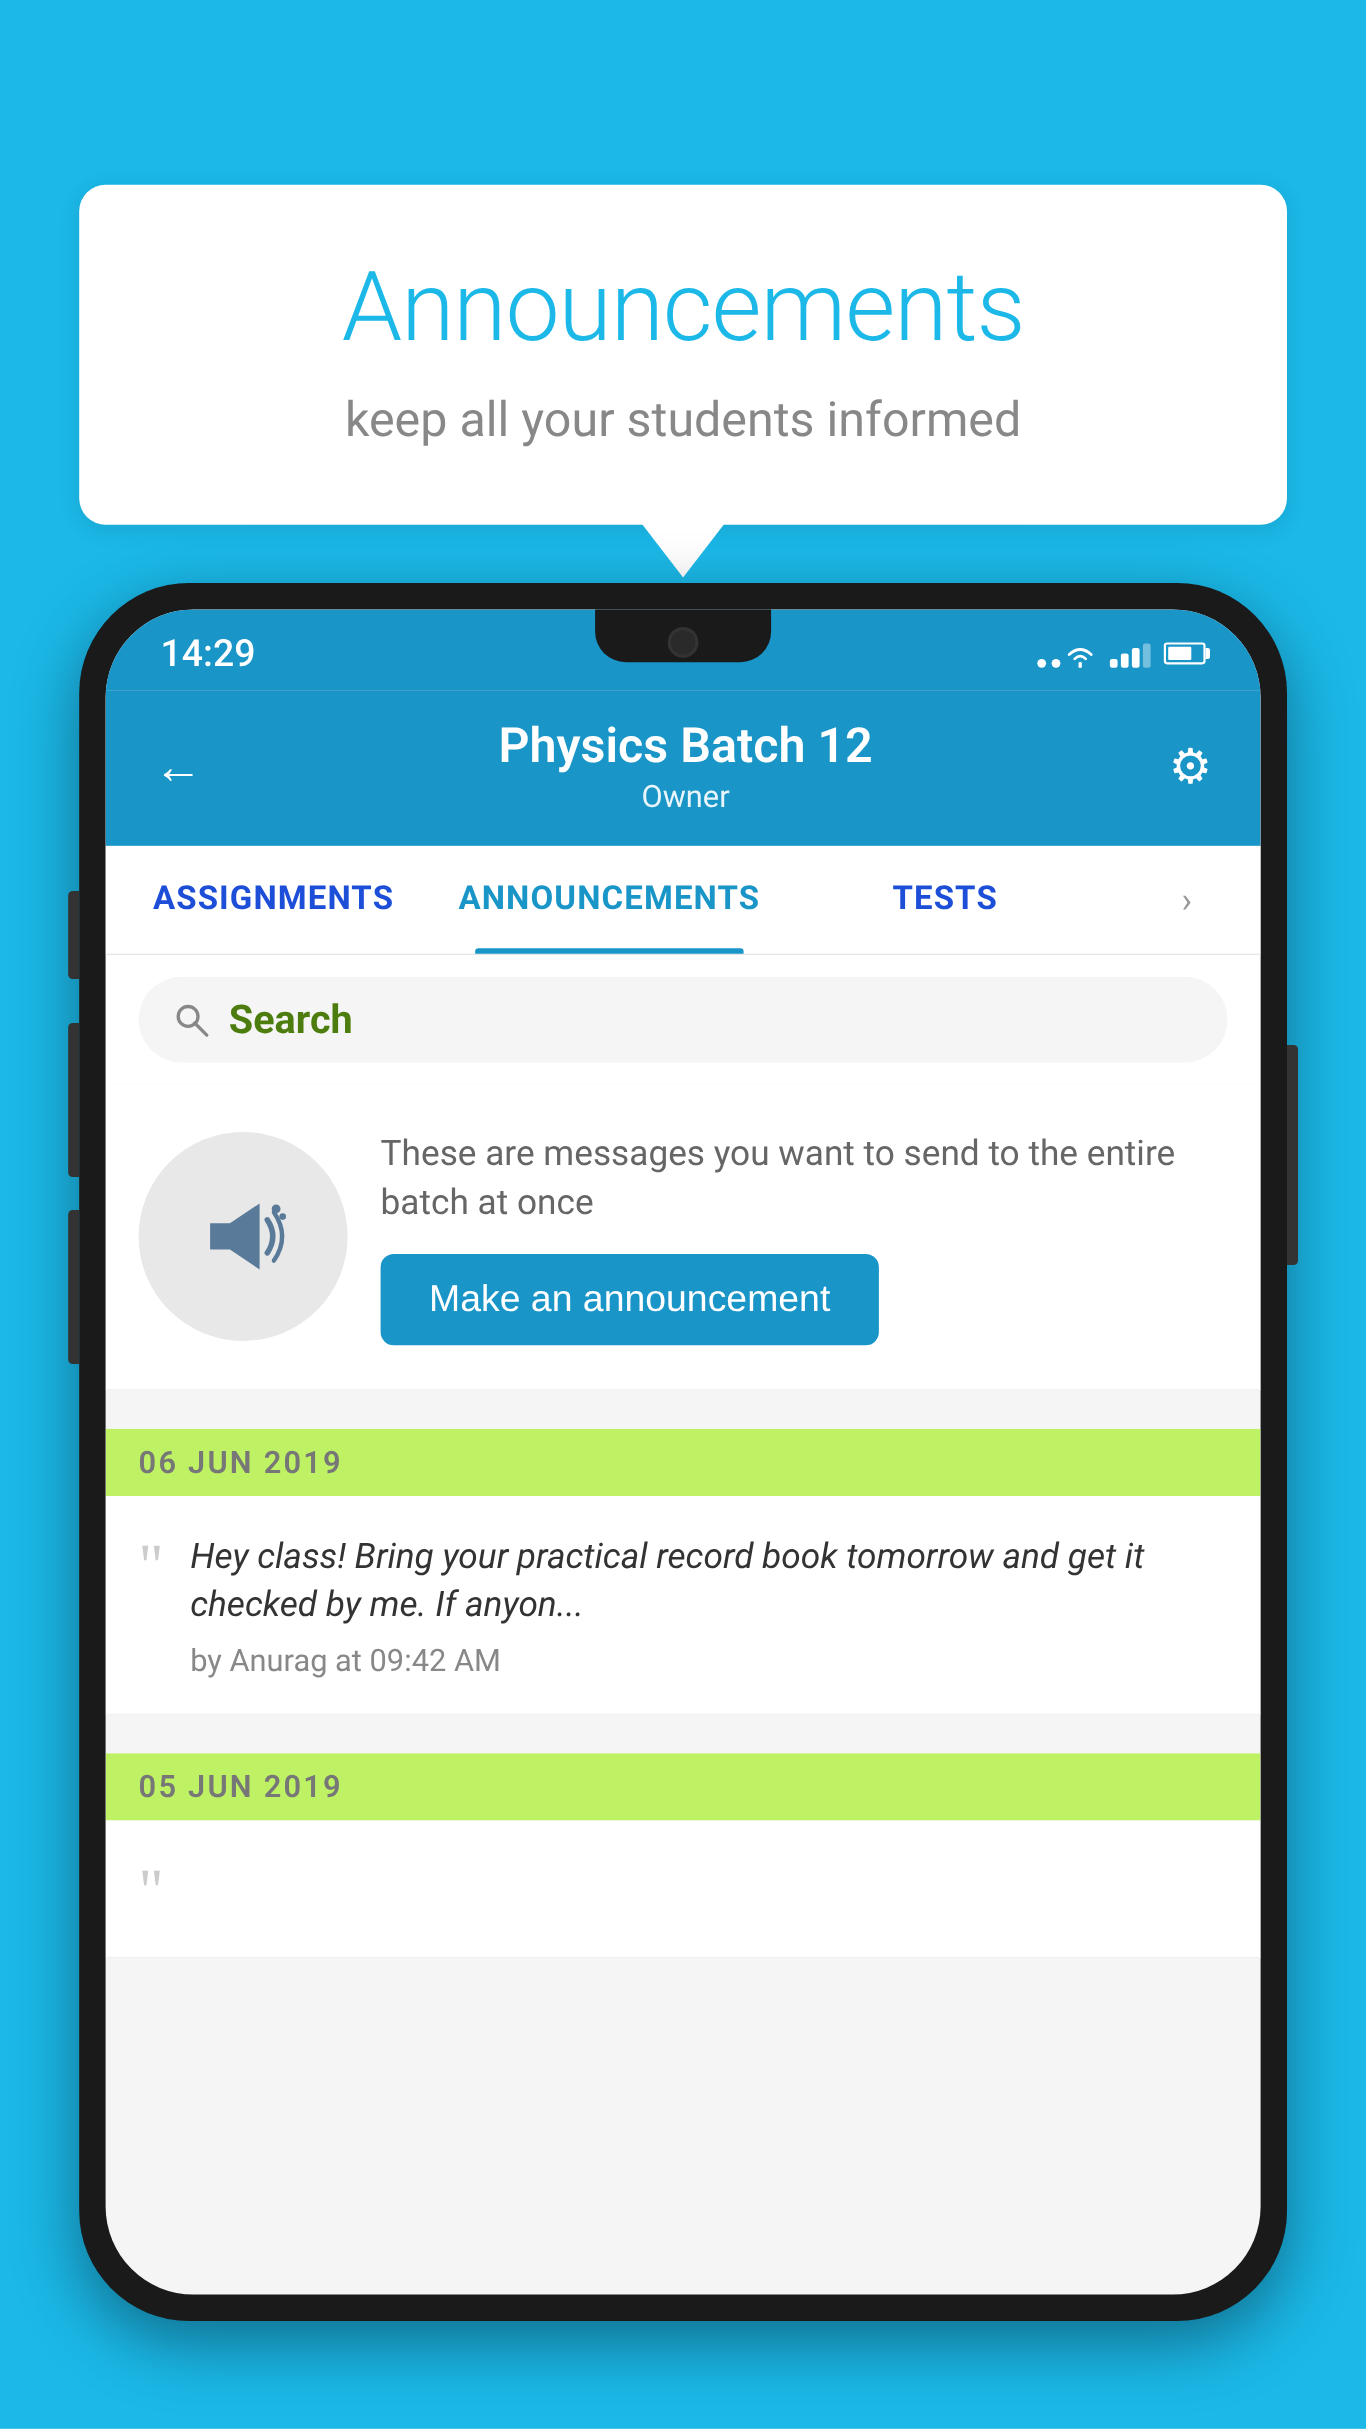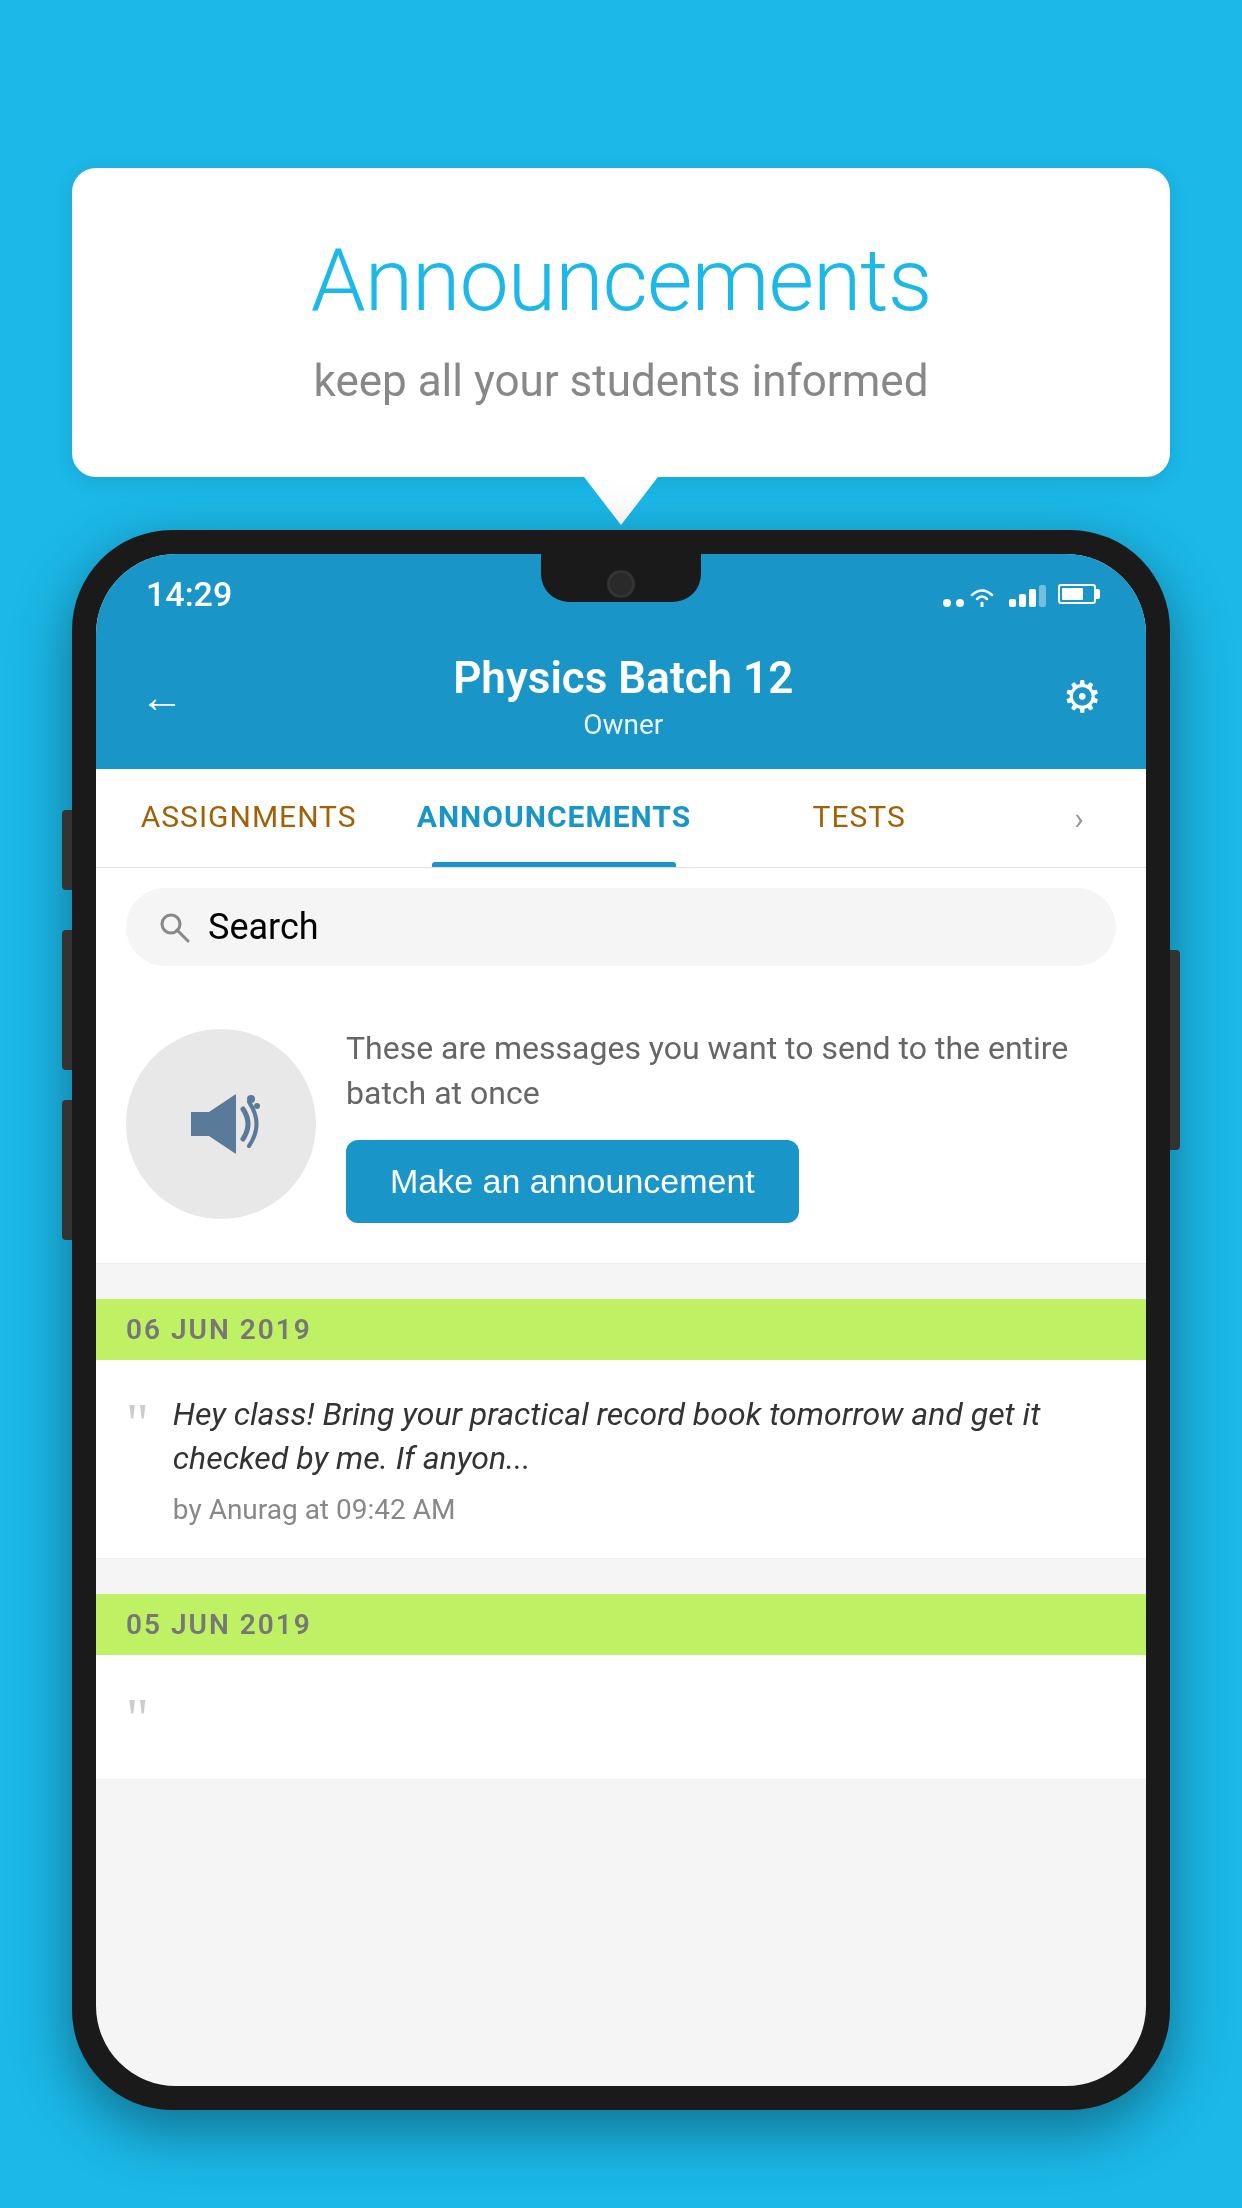--- a/index.html
+++ b/index.html
@@ -223,22 +223,22 @@
       display: flex;
       border-bottom: 1px solid #e0e0e0;
       flex-shrink: 0;
     }
 
     .tab-item {
       flex: 1;
       text-align: center;
       padding: 30px 10px 24px;
       font-size: 30px;
-      font-weight: 400;
-      color: #a16207;
+      font-weight: 700;
+      color: #1d4ed8;
       letter-spacing: 1px;
       cursor: pointer;
       position: relative;
     }
 
     .tab-item.active {
       color: #1995c8;
       font-weight: 700;
     }
 
@@ -273,22 +273,23 @@
     .search-bar {
       background: #f5f5f5;
       border-radius: 50px;
       display: flex;
       align-items: center;
       padding: 18px 30px;
       gap: 16px;
     }
 
     .search-placeholder {
-      color: #000000;
+      color: #4d7c0f;
       font-size: 36px;
+      font-weight: bold;
     }
 
     
     .announcement-promo {
       background: white;
       display: flex;
       align-items: center;
       padding: 40px 30px;
       gap: 30px;
       border-bottom: 1px solid #eee;

